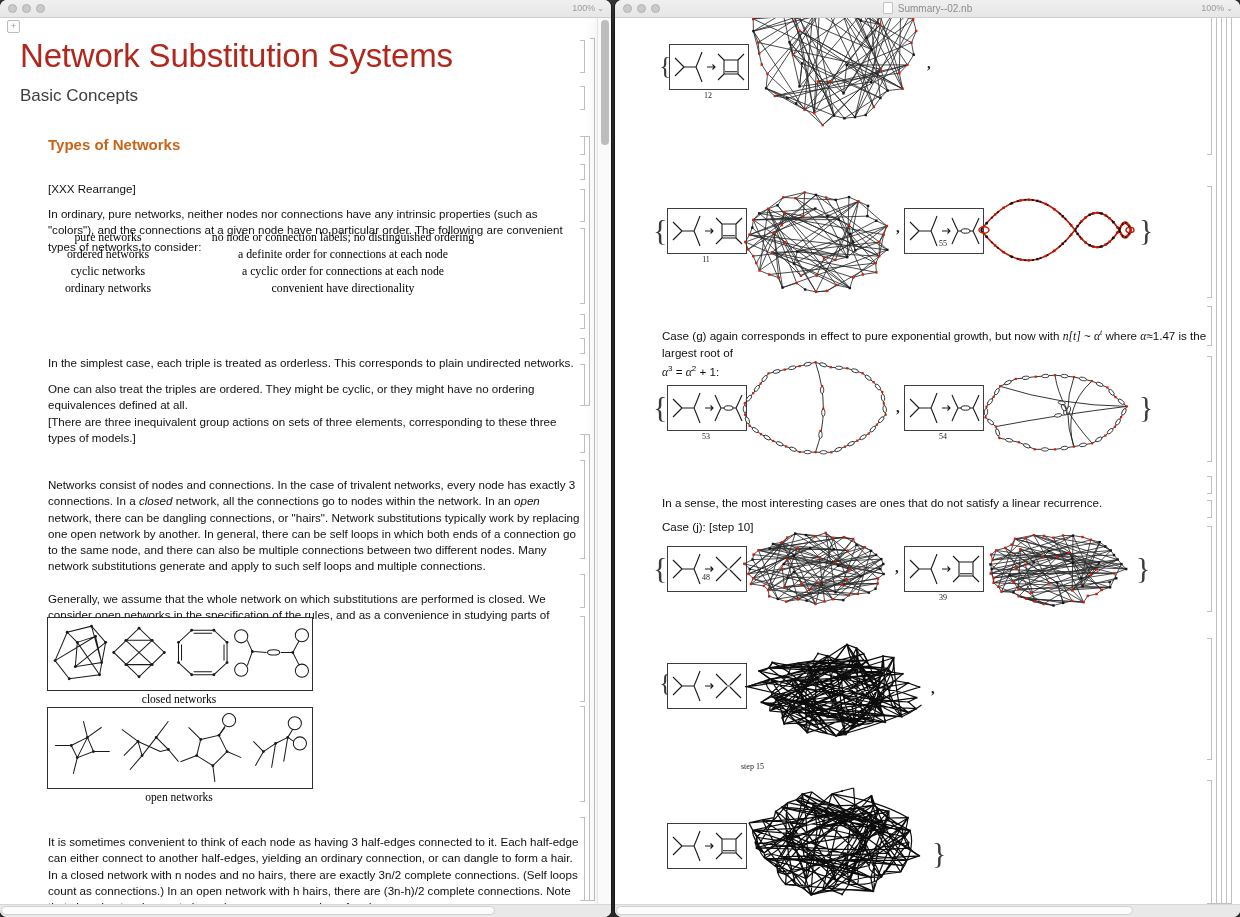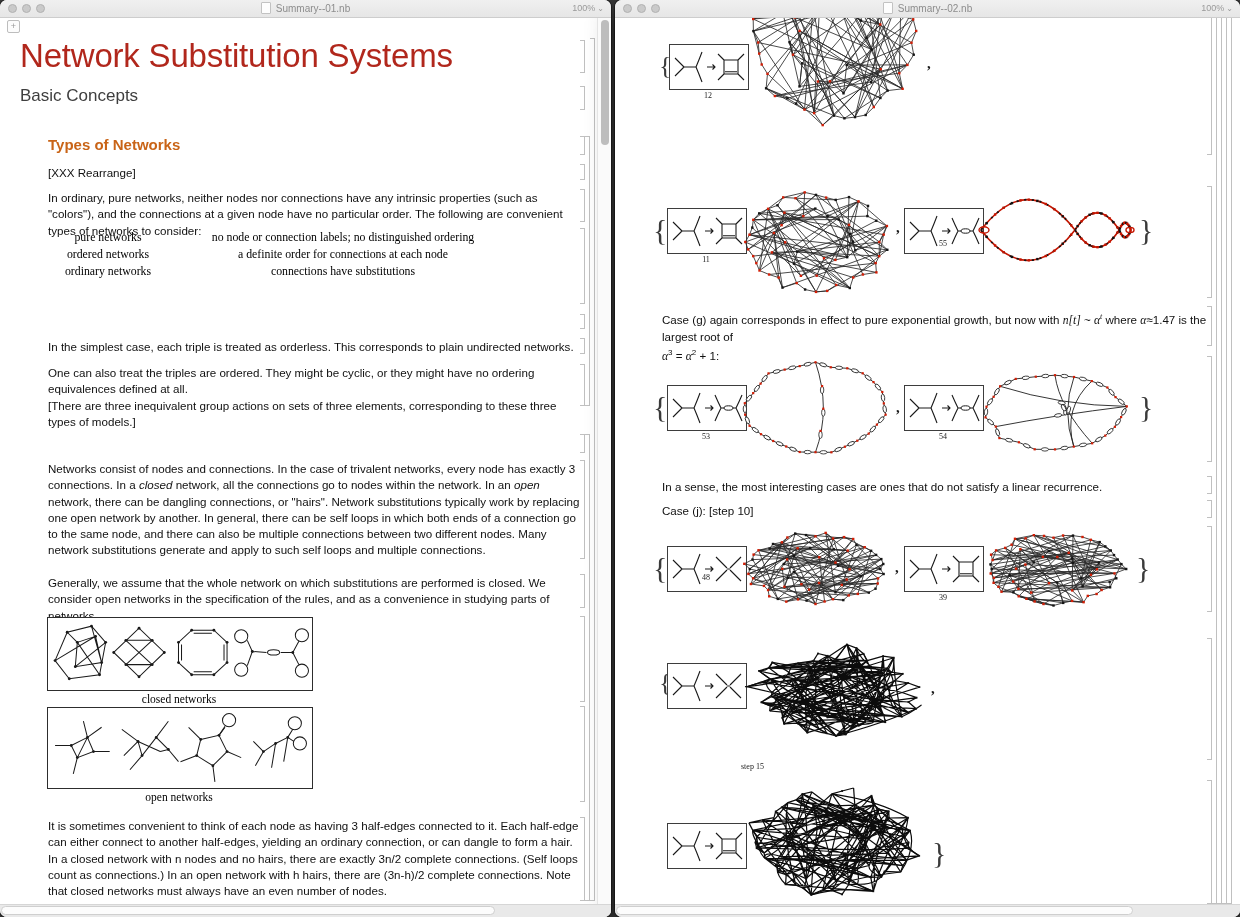--- a/index.html
+++ b/index.html
@@ -15,21 +15,21 @@
   .wtitle{position:absolute;top:2px;left:60px;right:60px;text-align:center;font-size:10px;color:#8d8d8d;white-space:nowrap;}
   .doc-ico{display:inline-block;width:8px;height:10px;background:#fdfdfd;border:1px solid #c2c2c2;border-radius:1px;
            vertical-align:-2px;margin-right:5px;}
   .zoomctl{position:absolute;right:7px;top:3px;font-size:9px;color:#9a9a9a;cursor:default;}
   .zoomctl .chev{font-size:8px;margin-left:2px;}
   .content{position:absolute;top:17px;left:0;right:0;bottom:12px;background:#fff;overflow:hidden;}
   .cell{position:absolute;color:#111;}
   .t-title{font-size:33px;line-height:1.12;color:#b1271c;font-weight:500;letter-spacing:-.2px;}
   .t-subtitle{font-size:17px;color:#3e3e3e;font-weight:500;}
   .t-sec{font-size:15px;color:#c96417;font-weight:600;}
-  .t-body{font-size:11.6px;line-height:16.3px;color:#101010;}
+  .t-body{font-size:11.6px;line-height:16.3px;color:#101010;margin-top:16px;}
   .serif{font-family:"Liberation Serif",serif;}
   .ital{font-style:italic;}
   .nbtable{font-family:"Liberation Serif",serif;font-size:11.8px;color:#000;border-collapse:collapse;}
   .nbtable td{padding:0 0 2px 0;vertical-align:top;}
   .nbtable td.c1{text-align:center;padding-right:16px;min-width:108px;}
   .nbtable td.c2{text-align:center;min-width:330px;}
   .figframe{position:absolute;border:1.4px solid #2d2d2d;background:#fff;}
   .figcap{position:absolute;font-family:"Liberation Serif",serif;font-size:11.5px;color:#000;text-align:center;}
   .plusbox{position:absolute;left:7px;top:3px;width:11px;height:11px;border:1px solid #bdbdbd;border-radius:2px;
            color:#9a9a9a;font-size:9px;line-height:10px;text-align:center;background:#fcfcfc;z-index:5;}
@@ -56,21 +56,20 @@
 
 <div class="desk">
 
   <section class="win win-left">
     <header class="titlebar">
       <div class="lights">
         <span class="light"></span>
         <span class="light"></span>
         <span class="light"></span>
       </div>
-      <div class="wtitle"><span class="doc-ico"></span><span>Summary--01.nb</span></div>
       <div class="zoomctl"><span>100%</span><span class="chev">⌄</span></div>
     </header>
     <div class="content">
       <div class="plusbox">+</div>
 
       <div class="cell t-title" style="left:20px;top:21px;width:560px">Network Substitution Systems</div>
       <div class="cell t-subtitle" style="left:20px;top:69px;width:400px">Basic Concepts</div>
       <div class="cell t-sec" style="left:48px;top:119px;width:400px">Types of Networks</div>
       <div class="cell t-body" style="left:48px;top:148px;width:520px">[XXX Rearrange]</div>
       <div class="cell t-body" style="left:48px;top:173px;width:530px">In ordinary, pure networks, neither nodes nor connections have any intrinsic properties (such as "colors"), and the connections at a given node have no particular order.  The following are convenient types of networks to consider:</div>
@@ -79,22 +78,26 @@
         <tbody>
             <tr>
               <td class="c1">pure networks</td>
               <td class="c2">no node or connection labels; no distinguished ordering</td>
             </tr>
         <tr>
               <td class="c1">ordered networks</td>
               <td class="c2">a definite order for connections at each node</td>
             </tr>
         <tr>
+              <td class="c1">cyclic networks</td>
+              <td class="c2">a cyclic order for connections at each node</td>
+            </tr>
+        <tr>
               <td class="c1">ordinary networks</td>
-              <td class="c2">connections have substitutions</td>
+              <td class="c2">convenient have directionality</td>
             </tr>
       </tbody>
         </table>
 
       <div class="cell t-body" style="left:48px;top:322px;width:530px">In the simplest case, each triple is treated as orderless.  This corresponds to plain undirected networks.</div>
       <div class="cell t-body" style="left:48px;top:348px;width:530px">
         <div>One can also treat the triples are ordered.   They might be cyclic, or they might have no ordering equivalences defined at all.</div>
         <div>[There are three inequivalent group actions on sets of three elements, corresponding to these three types of models.]</div>
       </div>
 

